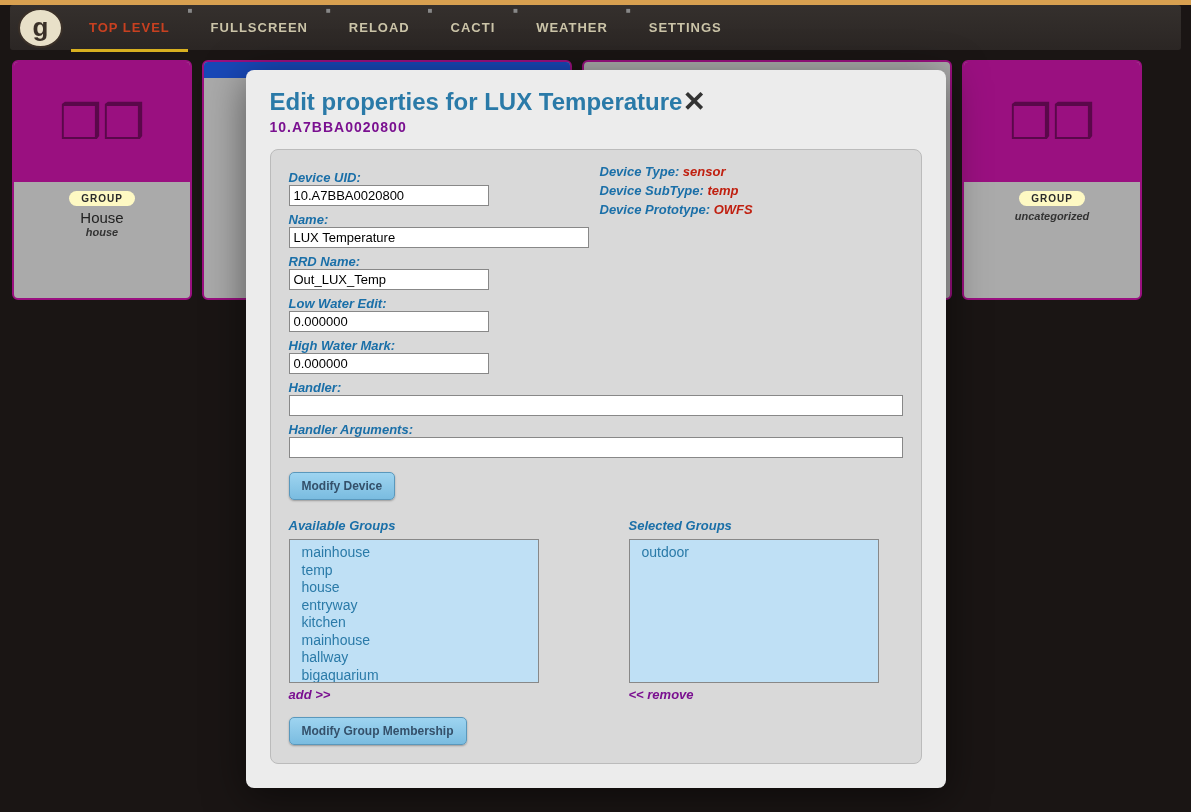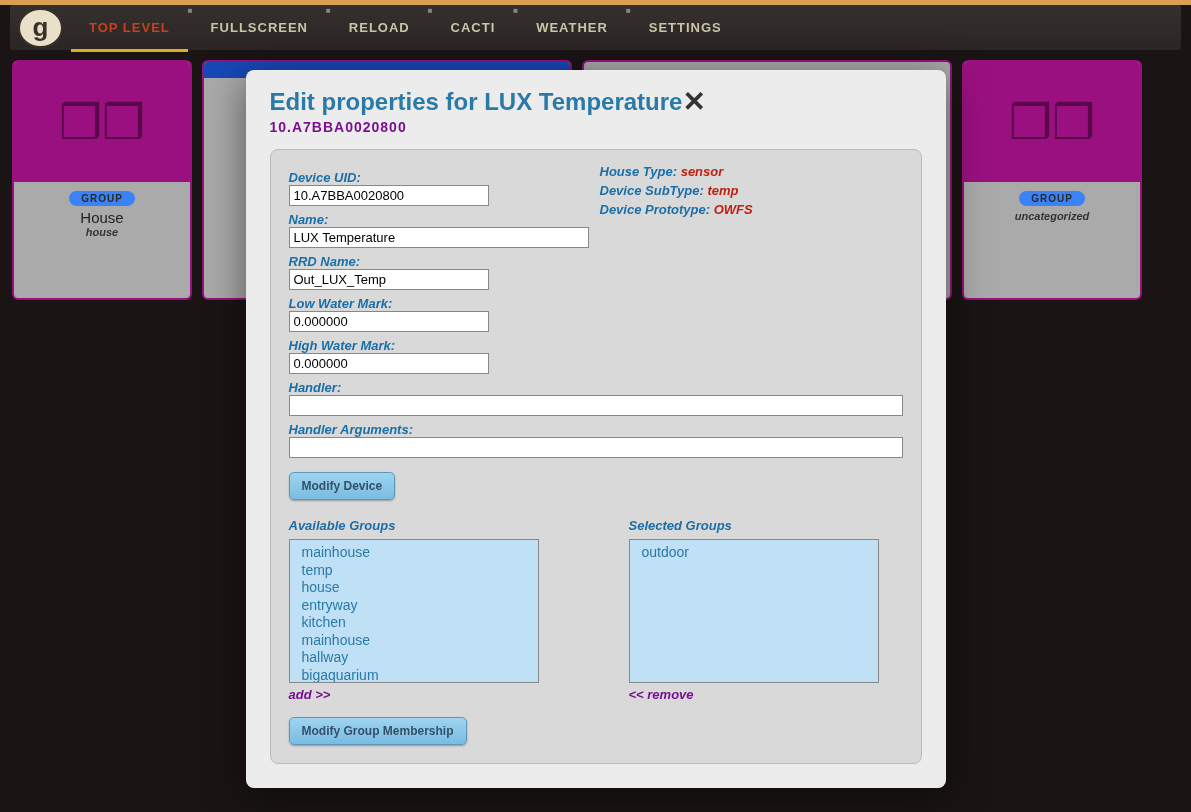--- a/index.html
+++ b/index.html
@@ -15,21 +15,21 @@
 .nav-sep { color:#888; font-size:8px; }
 
 .cards { display:flex; gap:10px; padding:10px 12px; }
 .card { border:2px solid #9a1080; border-radius:6px; overflow:hidden; background:#aaa; }
 .card.w1 { width:180px; height:240px; }
 .card.w2 { width:370px; height:240px; }
 .card-head { height:120px; background:#9a1080; display:flex; align-items:center; justify-content:center; }
 .card-head.blue { background:#1848b8; }
 .cubes { color:#5a084a; font-size:48px; }
 .group-tag { text-align:center; margin-top:6px; }
-.group-badge { display:inline-block; background:#3b82f6; color:#2a2a2a; font-size:10px; font-weight:bold; letter-spacing:1px; padding:2px 12px; border-radius:10px; }
+.group-badge { display:inline-block; background:#fef9c3; color:#2a2a2a; font-size:10px; font-weight:bold; letter-spacing:1px; padding:2px 12px; border-radius:10px; }
 .card-title { text-align:center; color:#222; font-size:15px; margin-top:3px; }
 .card-sub { text-align:center; color:#333; font-size:11px; font-style:italic; font-weight:bold; }
 .card-top-title { text-align:center; color:#9a1080; font-size:14px; padding:4px; }
 
 .overlay { position:absolute; inset:0; display:flex; align-items:flex-start; justify-content:center; padding-top:70px; }
 .modal { width:700px; background:#ececec; border-radius:8px; padding:18px 24px 24px; box-shadow:0 8px 40px rgba(0,0,0,.5); }
 .modal-head { display:flex; justify-content:flex-start; align-items:flex-start; }
 .modal-title { color:#2a7aa8; font-size:24px; font-weight:bold; margin-bottom:3px; }
 .modal-sub { color:#7a1090; font-size:14px; font-weight:bold; letter-spacing:1px; }
 .close-x { font-size:28px; color:#333; cursor:pointer; font-weight:bold; line-height:1; }
@@ -118,27 +118,27 @@
 
     <div class="form-panel">
       <div class="two-col">
         <div class="col">
           <span class="label">Device UID:</span>
           <input class="inp short" value="10.A7BBA0020800" style="">
           <span class="label">Name:</span>
           <input class="inp mid" value="LUX Temperature" style="">
           <span class="label">RRD Name:</span>
           <input class="inp short" value="Out_LUX_Temp" style="">
-          <span class="label">Low Water Mark:</span>
+          <span class="label">Low Water Edit:</span>
           <input class="inp short" value="0.000000" style="">
           <span class="label">High Water Mark:</span>
           <input class="inp short" value="0.000000" style="">
         </div>
         <div class="col">
-          <div class="meta-line"><span class="meta-key">House Type:</span> <span class="meta-val">sensor</span></div>
+          <div class="meta-line"><span class="meta-key">Device Type:</span> <span class="meta-val">sensor</span></div>
           <div class="meta-line"><span class="meta-key">Device SubType:</span> <span class="meta-val">temp</span></div>
           <div class="meta-line"><span class="meta-key">Device Prototype:</span> <span class="meta-val">OWFS</span></div>
         </div>
       </div>
       <span class="label">Handler:</span>
       <input class="inp full" value="" style="">
       <span class="label">Handler Arguments:</span>
       <input class="inp full" value="" style="">
 
       <button class="btn">Modify Device</button>

